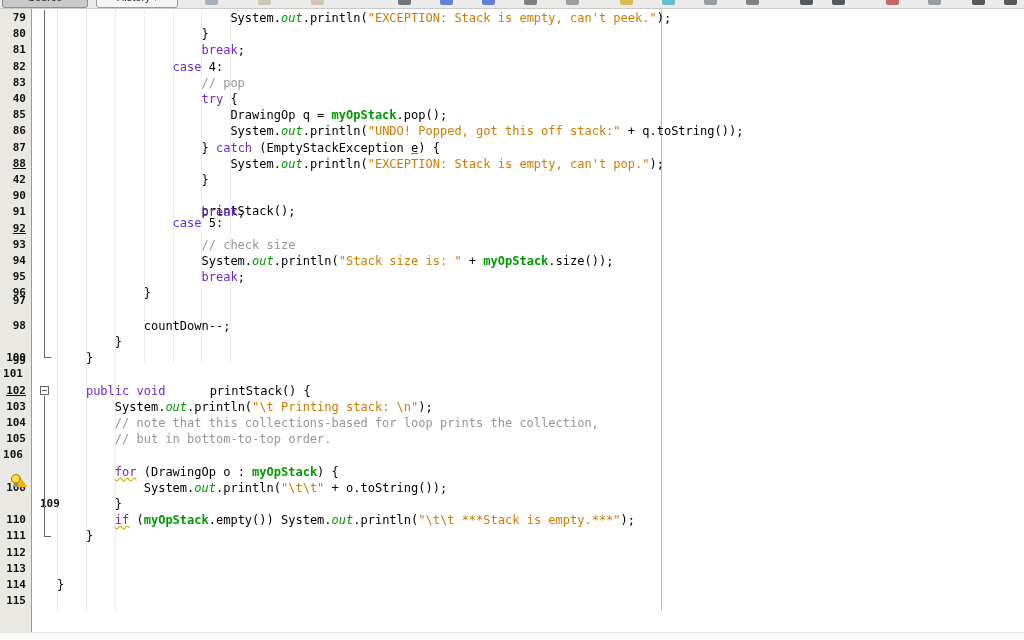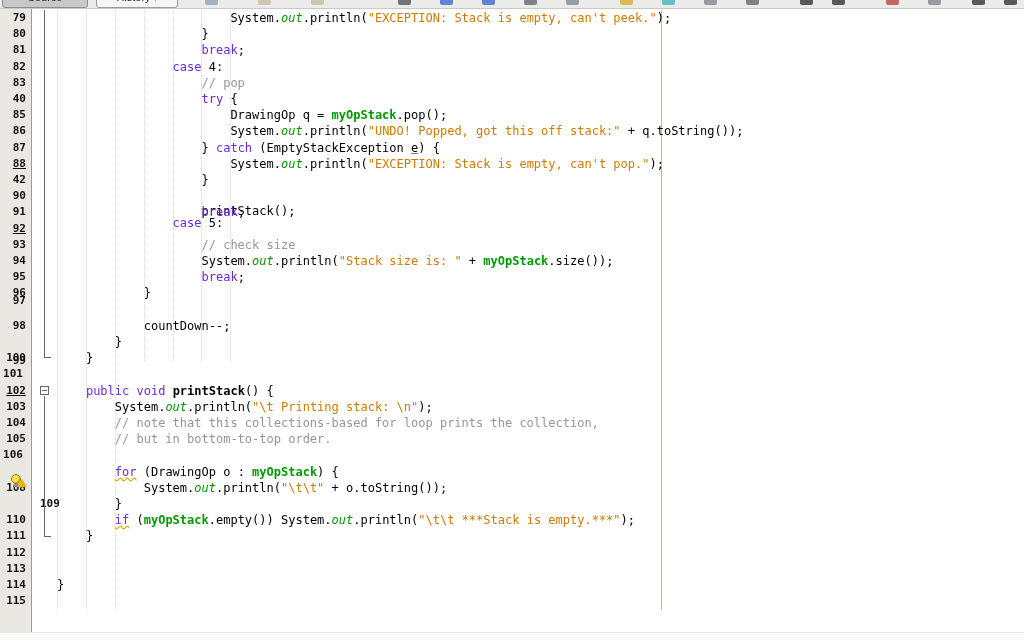--- a/index.html
+++ b/index.html
@@ -49,21 +49,21 @@
 
   
   .cline { position:absolute; left:57px; height:16.2px; line-height:16.2px; white-space:pre;
            font-family:"DejaVu Sans Mono", monospace; font-size:12px; color:#000; }
   .tp { color:#000; }
   .tk { color:#6d28d9; }
   .ts { color:#ce7b00; }
   .tc { color:#969696; }
   .tf { color:#009900; font-weight:bold; }
   .to { color:#009900; font-style:italic; }
-  .td { color:#000; font-weight:bold; }
+  .td { color:#000; font-weight:normal;margin-left:37px; }
   .te { color:#000; text-decoration:underline; text-decoration-color:#777; }
   .tw { text-decoration:underline; text-decoration-style:wavy; text-decoration-color:#d9a400; }
 
   
   #bottom-strip { position:absolute; left:0; top:632px; width:1024px; height:8px;
                   background:#fbfbfa; border-top:1px solid #e9e9e7; }
 </style>
 </head>
 <body>
 

